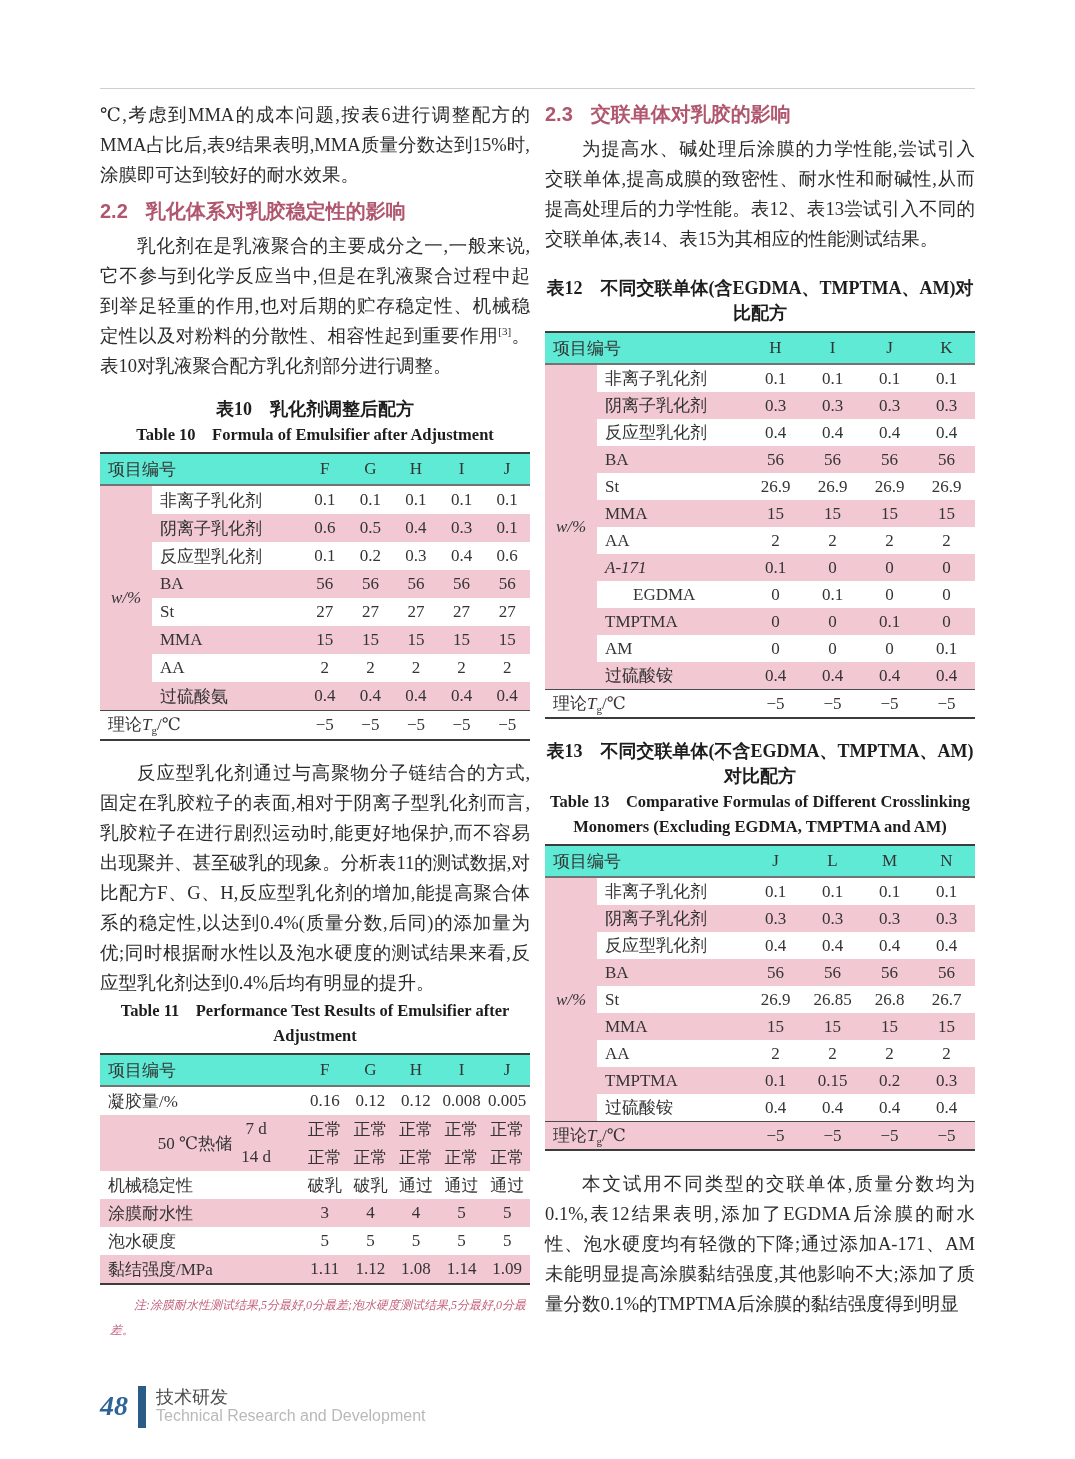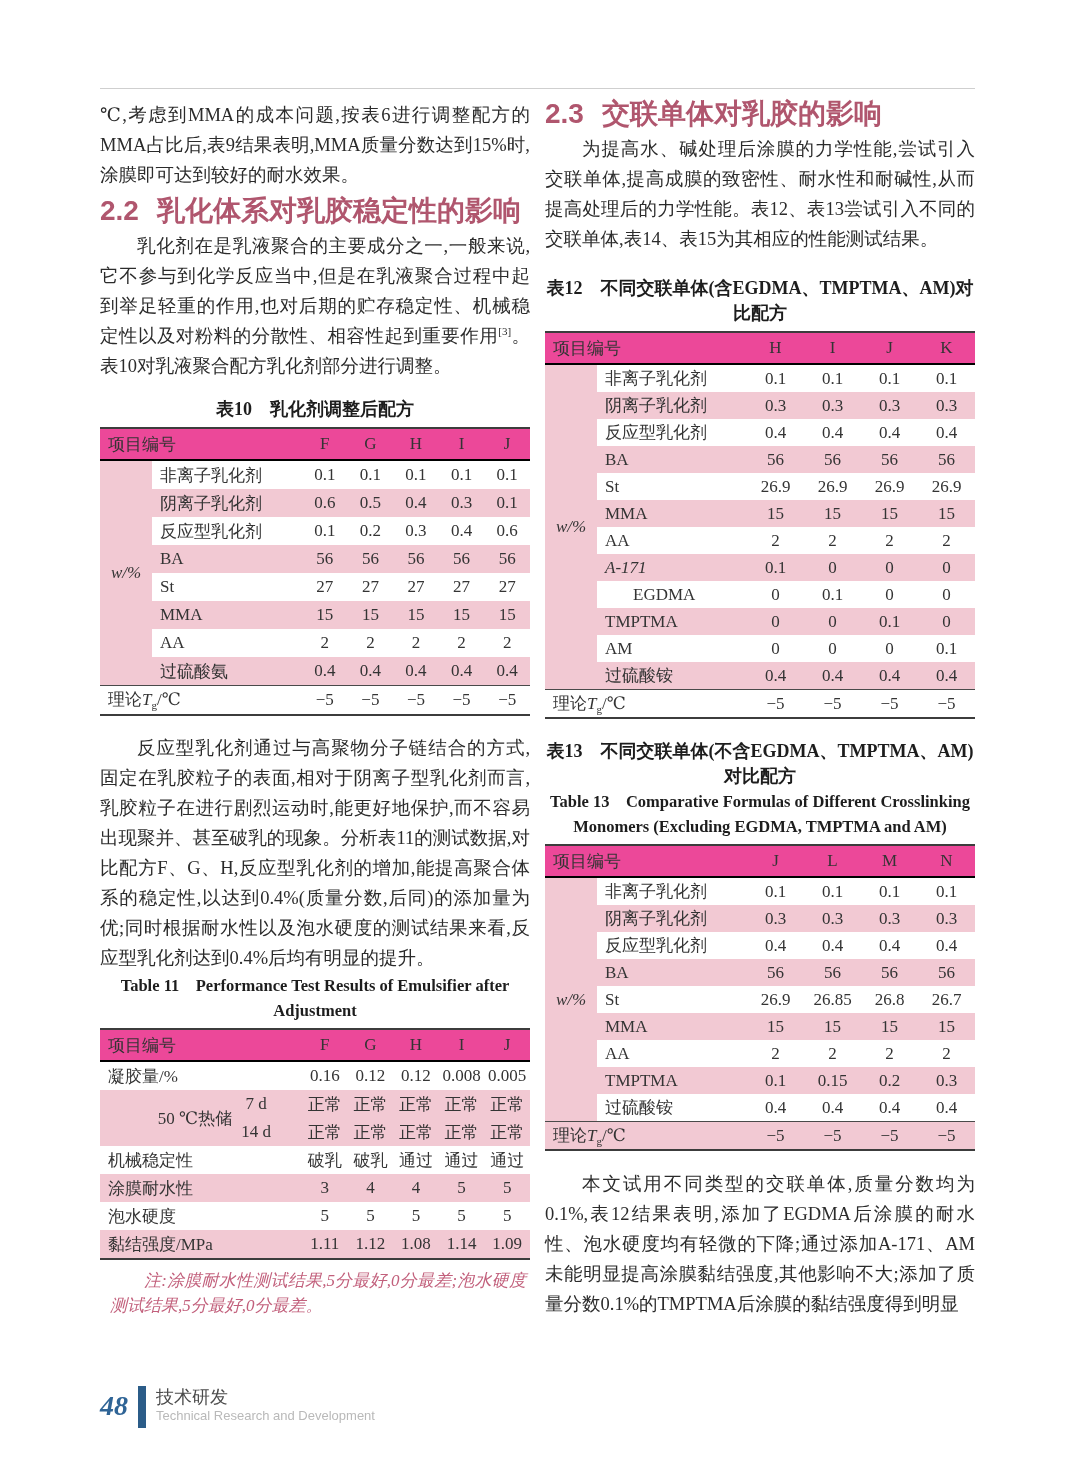--- a/index.html
+++ b/index.html
@@ -17,76 +17,77 @@
   
   .col{position:absolute;top:100px;width:430px;}
   #colL{left:100px;}
   #colR{left:545px;}
 
   p.body{margin:0;font-size:18.5px;line-height:30px;text-align:justify;}
   p.body.ind{text-indent:2em;}
   sup.ref{font-size:11px;line-height:0;}
 
   .sect{margin:7px 0 6px 0;font-family:"Liberation Sans","DejaVu Sans",sans-serif;
-        font-weight:bold;font-size:28px;color:#b0566e;line-height:28px;}
+        font-weight:bold;font-size:20px;color:#b0566e;line-height:28px;}
   .sect .num{margin-right:18px;}
 
   .cap-zh{margin-top:15px;text-align:center;font-weight:bold;font-size:18px;
           line-height:25px;color:#1d1d1d;}
   .cap-en{text-align:center;font-weight:bold;font-size:16.5px;line-height:25px;color:#1d1d1d;}
 
   
   .dtable{position:relative;margin-top:5px;border-top:2px solid #3c3c3c;
           border-bottom:2px solid #3c3c3c;font-size:17px;color:#343434;}
   .trow{display:flex;align-items:center;height:28px;}
   .compact .trow{height:27px;}
   .trow.pink{background:#f2c9d3;}
-  .trow.thead{background:#ec4899;border-bottom:2px solid #000000;height:30px;}
+  .trow.thead{background:#5eead4;border-bottom:2px solid #737373;height:30px;}
   .trow.foot{border-top:1px solid #4a4a4a;}
   .tcell{white-space:nowrap;overflow:visible;}
   .tcell.lab{text-align:left;padding-left:8px;box-sizing:border-box;}
   .tcell.sub{text-align:center;padding-left:0;}
   .tcell.val{flex:1;text-align:center;}
   .gcell{background:#f2c9d3;height:100%;flex:0 0 auto;}
   .gOverlay{position:absolute;left:0;display:flex;align-items:center;justify-content:center;
             pointer-events:none;font-size:17px;color:#343434;}
   .gOverlay.it{font-style:italic;}
   .dtable i{font-style:italic;}
   .dtable sub{font-size:11px;}
 
-  .note{margin-top:8px;padding:0 4px 0 10px;font-style:italic;font-size:17px;
+  .note{margin-top:8px;padding:0 4px 0 10px;font-style:italic;font-size:12px;
         line-height:25px;color:#c2607c;text-align:justify;text-indent:2em;}
 
   
   .footer{position:absolute;left:100px;top:1386px;display:flex;align-items:flex-start;}
   .footer .pno{font-style:italic;font-weight:bold;font-size:28px;color:#2f6496;
                line-height:40px;padding-right:10px;text-align:right;}
   .footer .bar{width:8px;height:42px;background:#2b5c88;margin-right:10px;}
   .footer .fzh{font-family:"Liberation Sans","DejaVu Sans",sans-serif;font-size:18px;
                color:#4a4a4a;line-height:22px;}
-  .footer .fen{font-family:"Liberation Sans","DejaVu Sans",sans-serif;font-size:13px;
+  .footer .fen{font-family:"Liberation Sans","DejaVu Sans",sans-serif;font-size:16px;
                color:#b9b9b9;line-height:16px;}
 </style>
 </head>
 <body>
 
 <div id="page">
 
   <div class="headrule"></div>
 
   <div class="col" id="colL">
     <p class="body">℃,考虑到MMA的成本问题,按表6进行调整配方的MMA占比后,表9结果表明,MMA质量分数达到15%时,涂膜即可达到较好的耐水效果。</p>
 
     <div class="sect">
       <span class="num">2.2</span><span>乳化体系对乳胶稳定性的影响</span>
     </div>
 
     <p class="body ind"><span>乳化剂在是乳液聚合的主要成分之一,一般来说,它不参与到化学反应当中,但是在乳液聚合过程中起到举足轻重的作用,也对后期的贮存稳定性、机械稳定性以及对粉料的分散性、相容性起到重要作用</span><sup class="ref">[3]</sup><span>。表10对乳液聚合配方乳化剂部分进行调整。</span></p>
 
     <div class="cap-zh" style="margin-top:16px">表10　乳化剂调整后配方</div>
+    <div class="cap-en">Table 10　Formula of Emulsifier after Adjustment</div>
     <div class="dtable">
         <div class="trow thead">
           <div class="tcell lab full" style="width: 202px;">项目编号</div>
           <div class="tcell val">F</div>
           <div class="tcell val">G</div>
           <div class="tcell val">H</div>
           <div class="tcell val">I</div>
           <div class="tcell val">J</div>
         </div>
         <div class="trow has-g">

